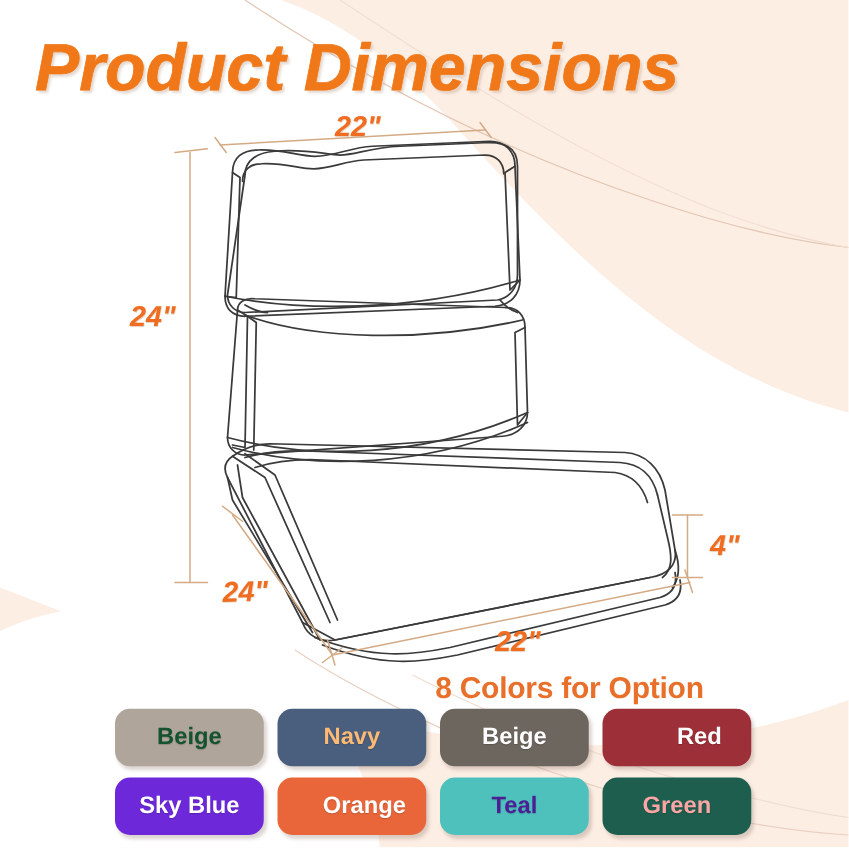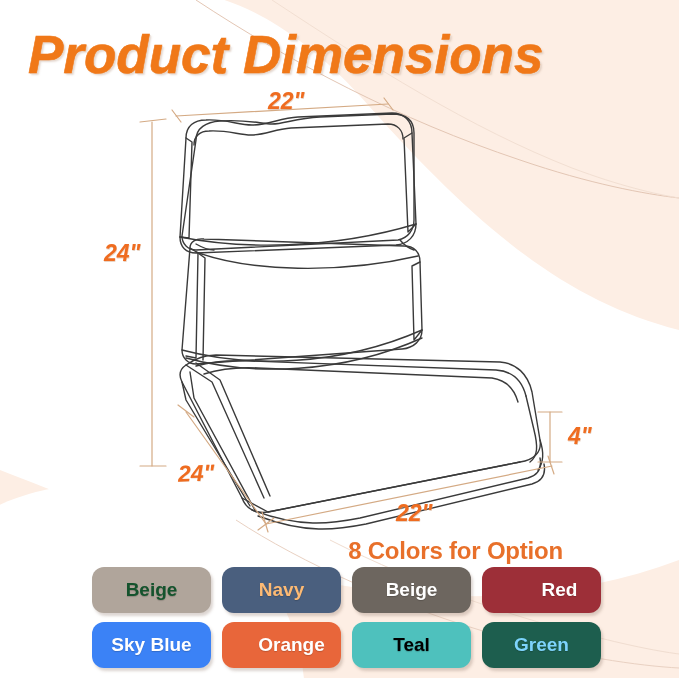--- a/index.html
+++ b/index.html
@@ -217,27 +217,27 @@
       </div>
       <div class="swatch" style="background: rgb(74, 95, 126); color: #fdba74;">
         <span>Navy</span>
       </div>
       <div class="swatch" style="background: rgb(109, 102, 95); color: rgb(255, 255, 255);">
         <span>Beige</span>
       </div>
       <div class="swatch" style="background: rgb(157, 47, 56); color: rgb(255, 255, 255); padding-left: 36px;">
         <span>Red</span>
       </div>
-      <div class="swatch" style="background: #3b82f6; color: rgb(255, 255, 255); text-align: center;">
+      <div class="swatch" style="background: #6d28d9; color: rgb(255, 255, 255); text-align: center;">
         <span>Sky Blue</span>
       </div>
       <div class="swatch" style="background: rgb(232, 102, 58); color: rgb(255, 255, 255); padding-left: 20px;">
         <span>Orange</span>
       </div>
-      <div class="swatch" style="background: rgb(78, 193, 189); color: #000000;">
+      <div class="swatch" style="background: rgb(78, 193, 189); color: #4c1d95;">
         <span>Teal</span>
       </div>
-      <div class="swatch" style="background: rgb(29, 94, 78); color: #7dd3fc; border-radius: 12px;">
+      <div class="swatch" style="background: rgb(29, 94, 78); color: #fca5a5; border-radius: 12px;">
         <span>Green</span>
       </div>
     </div>
 
 </div>
 
 </body></html>

